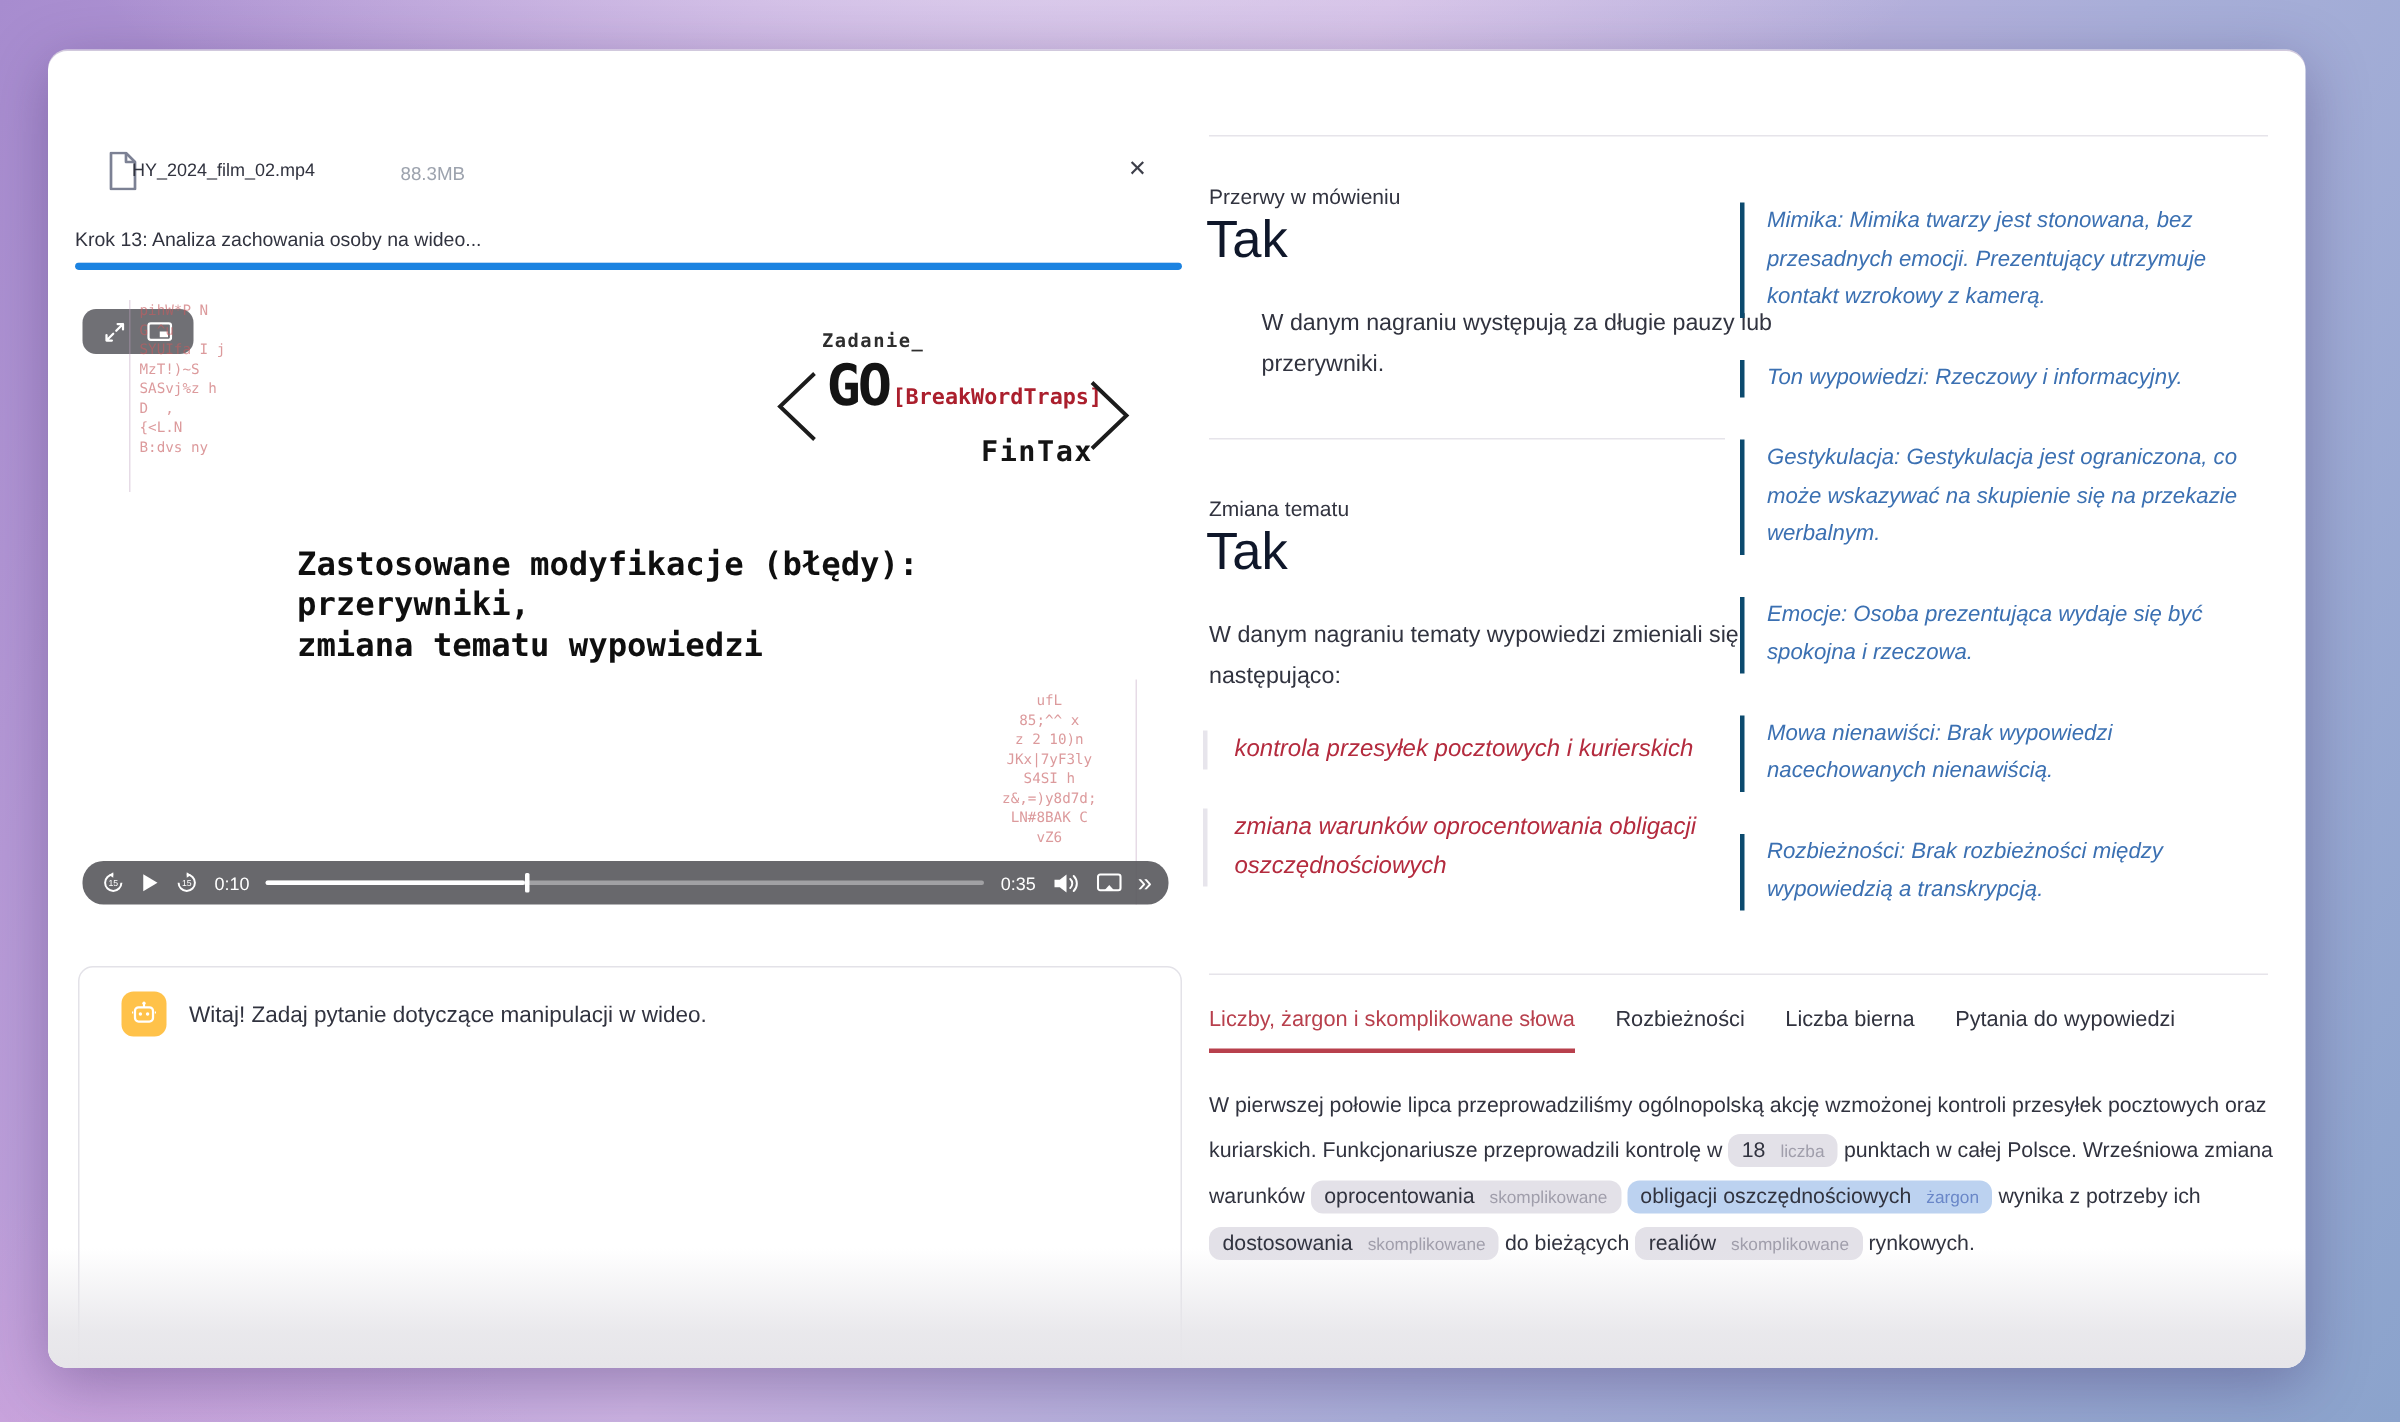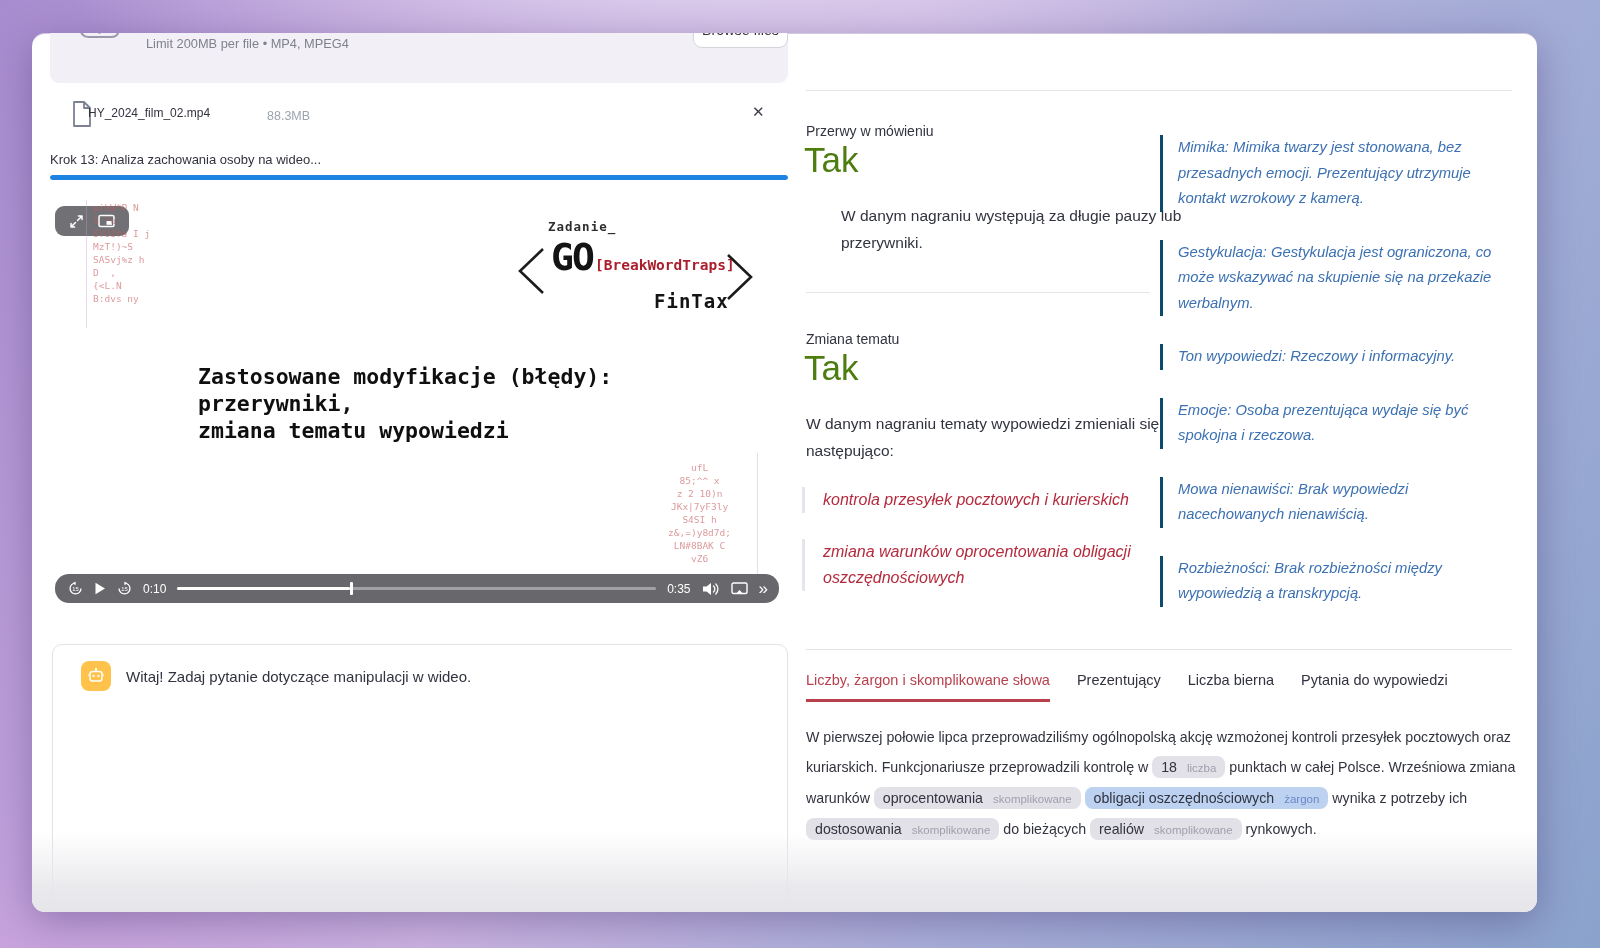--- a/index.html
+++ b/index.html
@@ -68,21 +68,21 @@
   .chev { font-size:17px; line-height:1; letter-spacing:-2px; }
 
   
   .chat { left:20px; top:611px; width:736px; height:310px; border:1px solid #e3e2e8; border-radius:10px; background:#fff; }
   .avatar { position:absolute; left:28px; top:16px; width:30px; height:30px; background:#ffc24a; border-radius:8px; display:flex; align-items:center; justify-content:center; }
   .chat-msg { position:absolute; left:73px; top:23px; font-size:15px; color:#31333f; }
 
   
   .hr { position:absolute; height:1px; background:#e6e4ea; }
   .m-label { position:absolute; font-size:14px; color:#31333f; }
-  .m-value { position:absolute; font-size:35px; color:#4d7c0f; line-height:42px; }
+  .m-value { position:absolute; font-size:35px; color:#0f172a; line-height:42px; }
   .m-desc  { position:absolute; font-size:15.5px; color:#31333f; line-height:26.5px; }
   .rquotes { position:absolute; left:770px; top:454px; width:345px; }
   .rquote { border-left:3px solid #e7e5ec; padding-left:18px; margin-bottom:26px; font-style:italic; font-size:16px; line-height:26px; color:#b42b3e; }
   .bquotes { position:absolute; left:1128px; top:102px; width:356px; }
   .bquote { border-left:3px solid #0c4a6e; padding-left:15px; margin-bottom:28px; font-style:italic; font-size:14.8px; line-height:25.5px; color:#3b70b2; }
 
   .tabs { position:absolute; left:774px; top:639px; display:flex; gap:27px; font-size:14.5px; }
   .tab { padding-bottom:11px; color:#31333f; cursor:pointer; border-bottom:3px solid transparent; }
   .tab.active { color:#b8404d; border-bottom-color:#b8404d; }
 
@@ -90,31 +90,20 @@
   .chip { background:#e3e1e8; border-radius:8px; padding:3px 9px; white-space:nowrap; }
   .chip .tag { font-size:11.5px; color:#a09eab; margin-left:10px; }
   .chip.blue { background:#bcd2f0; }
   .chip.blue .tag { color:#6a87c8; }
 </style>
 </head>
 <body>
 
 <div class="window">
 
-  <div class="abs dropzone">
-    <svg class="cloud-icon" width="40" height="30" viewBox="0 0 40 30" fill="none">
-      <path d="M8 22 C3 22 1 18 1 15 C1 11 4 8 8 8 C9 4 13 1 18 1 C24 1 28 5 28 10 C33 10 38 12 38 17 C38 20 35 22 31 22 Z" stroke="#9b98ab" stroke-width="2.2"></path>
-      <path d="M19.5 18 L19.5 6 M14.5 11 L19.5 6 L24.5 11" stroke="#9b98ab" stroke-width="2.2" stroke-linecap="round" stroke-linejoin="round"></path>
-    </svg>
-
-    <div class="dz-limit">Limit 200MB per file • MP4, MPEG4</div>
-    <div class="browse-btn">
-      <span>Browse files</span>
-    </div>
-  </div>
 
   <svg class="abs file-icon" width="20" height="26" viewBox="0 0 20 26" fill="none">
     <path d="M2 1 H12 L18 7 V25 H2 Z" stroke="#7c8194" stroke-width="1.8" stroke-linejoin="round"></path>
     <path d="M12 1 V7 H18" stroke="#7c8194" stroke-width="1.8" stroke-linejoin="round"></path>
   </svg>
   <div class="abs file-name">HY_2024_film_02.mp4</div>
   <div class="abs file-size">88.3MB</div>
   <div class="abs file-close">✕</div>
 
   <div class="abs krok">Krok 13: Analiza zachowania osoby na wideo...</div>
@@ -222,31 +211,31 @@
   <div class="m-label" style="left:774px; top:298px;">Zmiana tematu</div>
   <div class="m-value" style="left:772px; top:314px;">Tak</div>
   <div class="m-desc" style="left:774px; top:378px; width:360px;">W danym nagraniu tematy wypowiedzi zmieniali się następująco:</div>
 
   <div class="rquotes" id="topic-quotes">
       <div class="rquote">kontrola przesyłek pocztowych i kurierskich</div>
       <div class="rquote">zmiana warunków oprocentowania obligacji oszczędnościowych</div>
     </div>
   <div class="bquotes" id="behavior-quotes">
       <div class="bquote">Mimika: Mimika twarzy jest stonowana, bez przesadnych emocji. Prezentujący utrzymuje kontakt wzrokowy z kamerą.</div>
+      <div class="bquote">Ton wypowiedzi: Rzeczowy i informacyjny.</div>
       <div class="bquote">Gestykulacja: Gestykulacja jest ograniczona, co może wskazywać na skupienie się na przekazie werbalnym.</div>
-      <div class="bquote">Ton wypowiedzi: Rzeczowy i informacyjny.</div>
       <div class="bquote">Emocje: Osoba prezentująca wydaje się być spokojna i rzeczowa.</div>
       <div class="bquote">Mowa nienawiści: Brak wypowiedzi nacechowanych nienawiścią.</div>
       <div class="bquote">Rozbieżności: Brak rozbieżności między wypowiedzią a transkrypcją.</div>
     </div>
 
   <div class="hr" style="left:774px; top:616px; width:706px;"></div>
 
   <div class="tabs" id="tabs">
       <div class="tab active">Liczby, żargon i skomplikowane słowa</div>
-      <div class="tab">Prezentujący</div>
+      <div class="tab">Rozbieżności</div>
       <div class="tab">Liczba bierna</div>
       <div class="tab">Pytania do wypowiedzi</div>
     </div>
 
   <div class="annotated" id="annotated"><span>W pierwszej połowie lipca przeprowadziliśmy ogólnopolską akcję wzmożonej kontroli przesyłek pocztowych oraz kuriarskich. Funkcjonariusze przeprowadzili kontrolę w </span><span class="chip"><span class="word">18</span><span class="tag">liczba</span></span><span> punktach w całej Polsce. Wrześniowa zmiana warunków </span><span class="chip"><span class="word">oprocentowania</span><span class="tag">skomplikowane</span></span><span> </span><span class="chip blue"><span class="word">obligacji oszczędnościowych</span><span class="tag">żargon</span></span><span> wynika z potrzeby ich </span><span class="chip"><span class="word">dostosowania</span><span class="tag">skomplikowane</span></span><span> do bieżących </span><span class="chip"><span class="word">realiów</span><span class="tag">skomplikowane</span></span><span> rynkowych.</span></div>
 
 </div>
 
 </body></html>

